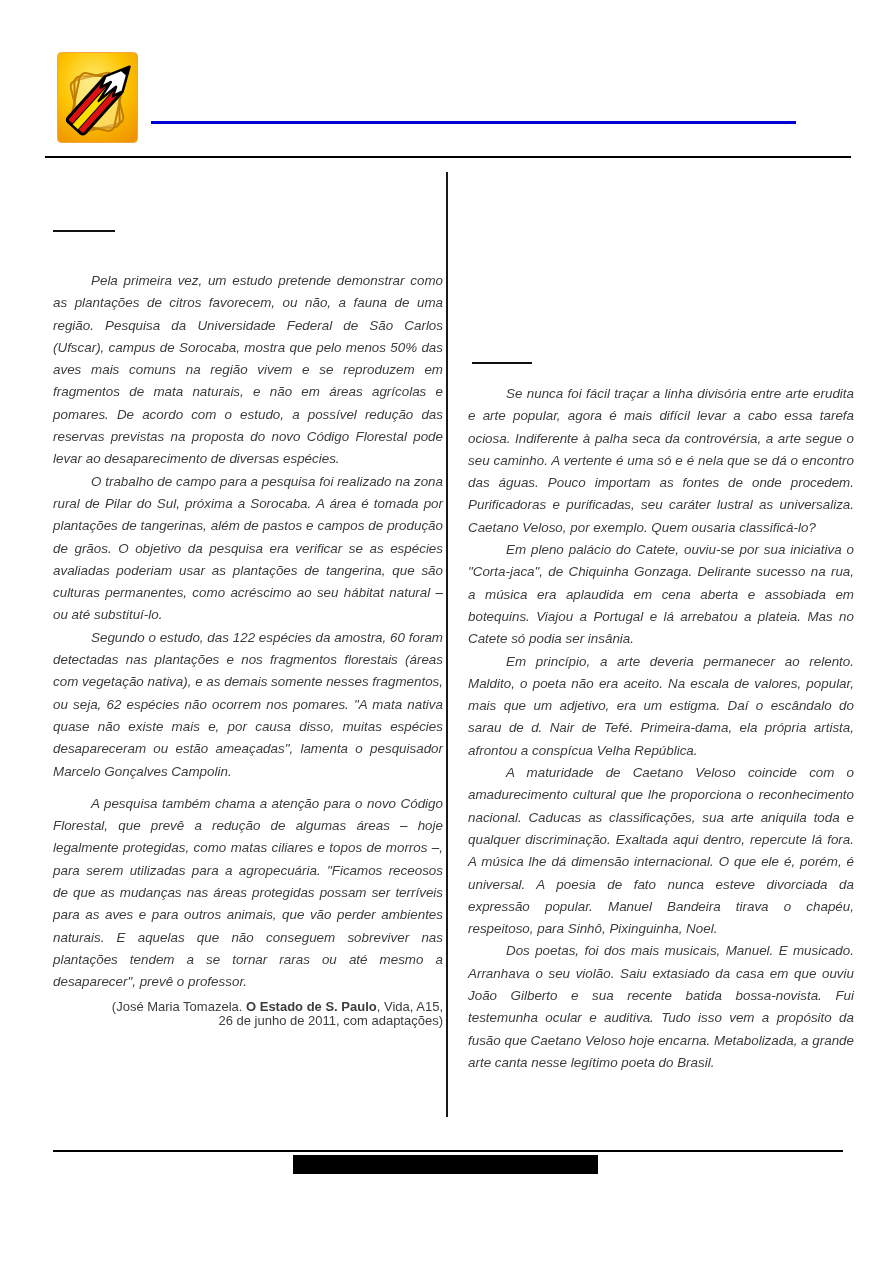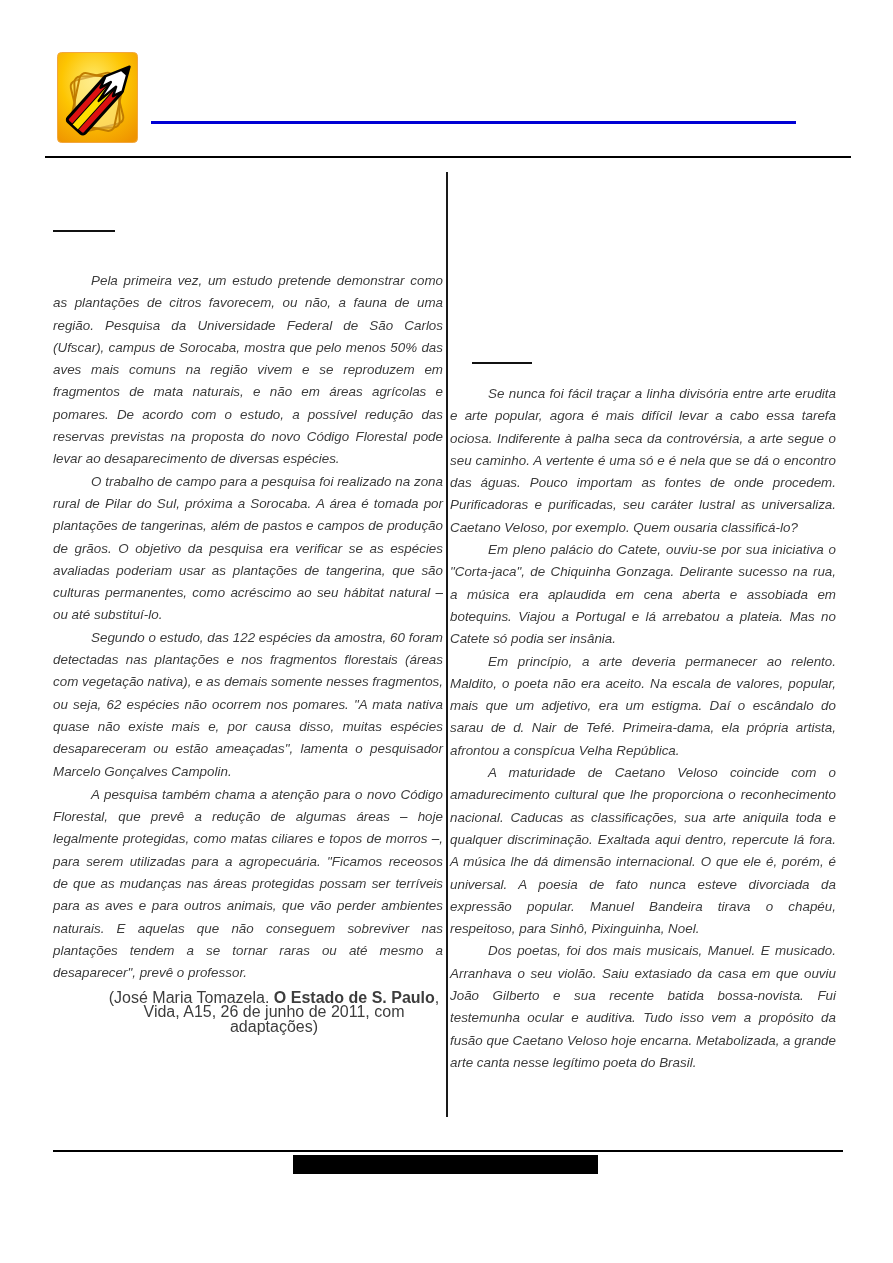--- a/index.html
+++ b/index.html
@@ -24,29 +24,29 @@
   
   .textcol{
     position:absolute;
     color:#3d3d3d;
     font-size:13.4px;
     line-height:22.3px;
     font-style:italic;
     text-align:justify;
   }
   #col1{left:53px;top:270px;width:390px;}
-  #col2{left:450px;top:383px;width:386px;}
+  #col2{left:468px;top:383px;width:386px;}
   .textcol p{margin:0;text-indent:38px;}
-  .textcol p.gap-before{margin-top:1px;}
+  .textcol p.gap-before{margin-top:10px;}
   .citation{
     font-style:normal;
-    font-size:16px;
+    font-size:13px;
     line-height:14.8px;
     margin:6px 0 0 52px;
-    text-align:center;
+    text-align:right;
     text-indent:0;
     color:#3d3d3d;
   }
   .citation b{font-weight:bold;}
   
   #bottom-rule{position:absolute;left:53px;top:1150px;width:790px;height:2px;background:#000;}
   #redacted-bar{position:absolute;left:293px;top:1155px;width:305px;height:19px;background:#000;}
 </style>
 </head>
 <body>

